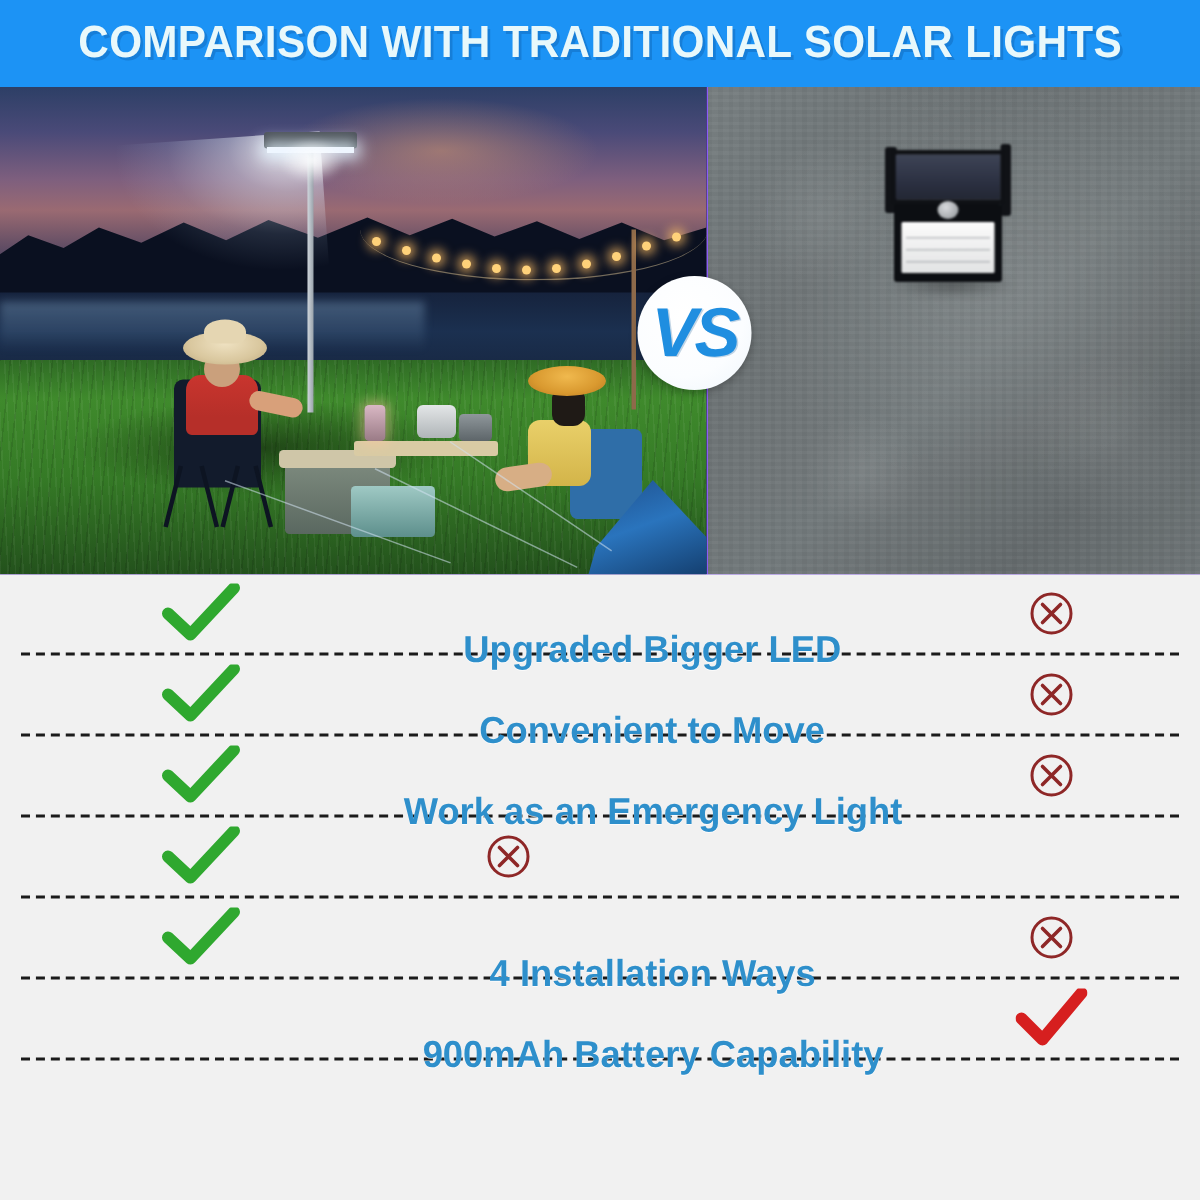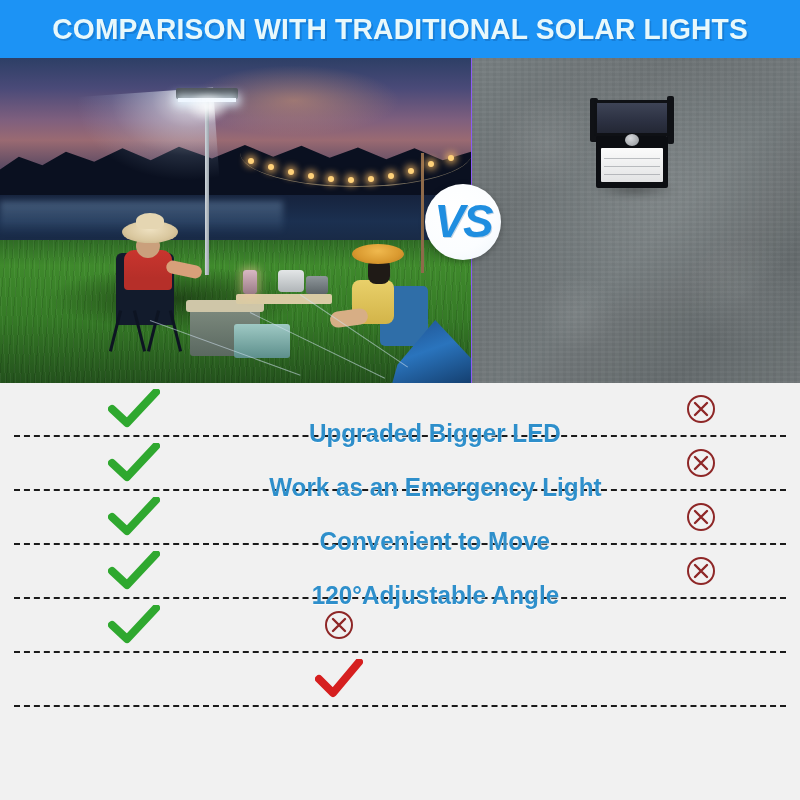--- a/index.html
+++ b/index.html
@@ -558,83 +558,86 @@
       </div>
     </div>
 
     <div class="row">
       <div class="cell-left">
         <svg class="mark-check-green" width="52" height="40" viewBox="0 0 52 40">
           <path d="M4 20 L19 34 L48 3" fill="none" stroke="#2fa82f" stroke-width="8" stroke-linecap="round" stroke-linejoin="round"></path>
         </svg>
       </div>
       <div class="cell-mid">
-        <span class="feature-label">Work as an Emergency Light</span>
+        <span class="feature-label">Convenient to Move</span>
       </div>
       <div class="cell-right">
         <svg class="mark-x-red" width="32" height="32" viewBox="0 0 32 32">
           <circle cx="16" cy="16" r="13" fill="none" stroke="#8e2727" stroke-width="2"></circle>
           <path d="M10 10 L22 22 M22 10 L10 22" stroke="#8e2727" stroke-width="2.4" stroke-linecap="round"></path>
         </svg>
       </div>
     </div>
 
     <div class="row">
       <div class="cell-left">
         <svg class="mark-check-green" width="52" height="40" viewBox="0 0 52 40">
           <path d="M4 20 L19 34 L48 3" fill="none" stroke="#2fa82f" stroke-width="8" stroke-linecap="round" stroke-linejoin="round"></path>
         </svg>
       </div>
       <div class="cell-mid">
-        <span class="feature-label">Convenient to Move</span>
+        <span class="feature-label">Work as an Emergency Light</span>
       </div>
       <div class="cell-right">
         <svg class="mark-x-red" width="32" height="32" viewBox="0 0 32 32">
           <circle cx="16" cy="16" r="13" fill="none" stroke="#8e2727" stroke-width="2"></circle>
           <path d="M10 10 L22 22 M22 10 L10 22" stroke="#8e2727" stroke-width="2.4" stroke-linecap="round"></path>
         </svg>
       </div>
     </div>
 
     <div class="row">
       <div class="cell-left">
         <svg class="mark-check-green" width="52" height="40" viewBox="0 0 52 40">
           <path d="M4 20 L19 34 L48 3" fill="none" stroke="#2fa82f" stroke-width="8" stroke-linecap="round" stroke-linejoin="round"></path>
         </svg>
       </div>
-      <div class="cell-mid">
-        <span class="feature-label">120°Adjustable Angle</span>
-      </div>
       <div class="cell-right">
         <svg class="mark-x-red" width="32" height="32" viewBox="0 0 32 32">
           <circle cx="16" cy="16" r="13" fill="none" stroke="#8e2727" stroke-width="2"></circle>
           <path d="M10 10 L22 22 M22 10 L10 22" stroke="#8e2727" stroke-width="2.4" stroke-linecap="round"></path>
         </svg>
       </div>
     </div>
 
     <div class="row">
       <div class="cell-left">
         <svg class="mark-check-green" width="52" height="40" viewBox="0 0 52 40">
           <path d="M4 20 L19 34 L48 3" fill="none" stroke="#2fa82f" stroke-width="8" stroke-linecap="round" stroke-linejoin="round"></path>
         </svg>
       </div>
+      <div class="cell-mid">
+        <span class="feature-label">4 Installation Ways</span>
+      </div>
       <div class="cell-right">
         <svg class="mark-x-red" width="32" height="32" viewBox="0 0 32 32">
           <circle cx="16" cy="16" r="13" fill="none" stroke="#8e2727" stroke-width="2"></circle>
           <path d="M10 10 L22 22 M22 10 L10 22" stroke="#8e2727" stroke-width="2.4" stroke-linecap="round"></path>
         </svg>
       </div>
     </div>
 
 
     <div class="row">
       <div class="cell-left">
         <span class="mark-empty"></span>
       </div>
+      <div class="cell-mid">
+        <span class="feature-label">900mAh Battery Capability</span>
+      </div>
       <div class="cell-right">
         <svg class="mark-check-red" width="48" height="40" viewBox="0 0 48 40">
           <path d="M4 20 L18 34 L44 3" fill="none" stroke="#d61f1f" stroke-width="8" stroke-linecap="round" stroke-linejoin="round"></path>
         </svg>
       </div>
     </div>
 
     <div class="table-bottom-pad"></div>
   </div>
 

